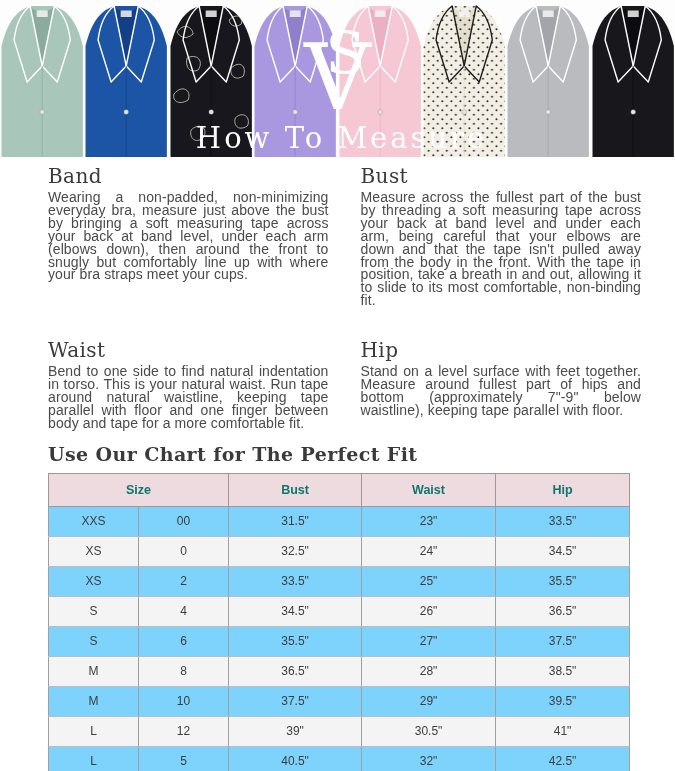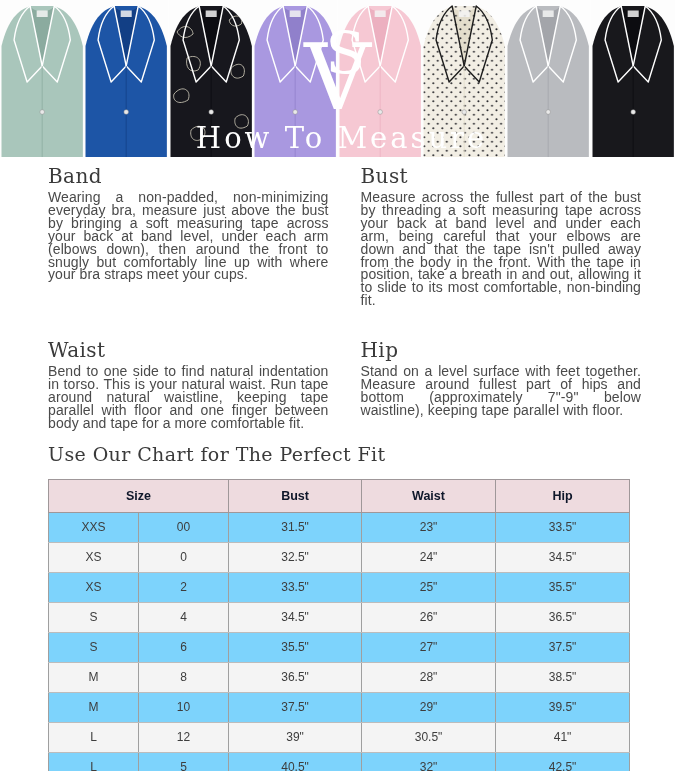--- a/index.html
+++ b/index.html
@@ -23,25 +23,25 @@
 
   
   main{padding:8px 34px 0 48px;}
   .measure-grid{display:grid;grid-template-columns:1fr 1fr;column-gap:10px;row-gap:8px;gap:32px;}
   .sec-heading{font-family:"DejaVu Serif",serif;font-weight:400;font-size:20px;line-height:22px;
           letter-spacing:.4px;color:#3a3a3a;margin:0 0 4px;}
   .sec-body{margin:0;font-size:14px;line-height:12.9px;letter-spacing:.1px;color:#4a4a4a;
           text-align:justify;}
 
   
-  .chart-heading{font-family:"DejaVu Serif",serif;font-weight:400;font-size:19px;line-height:24px;
-          letter-spacing:.4px;color:#3a3a3a;margin:12px 0 13px;}
+  .chart-heading{font-family:"DejaVu Serif",serif;font-weight:700;font-size:19px;line-height:24px;
+          letter-spacing:.4px;color:#3a3a3a;margin:12px 0 7px;}
   table.size-chart{border-collapse:collapse;table-layout:fixed;width:581px;
           border:1.5px solid #8d8d8d;font-size:12px;color:#3d3d3d;}
-  .size-chart th{background:#eedbdf;font-weight:700;font-size:12.5px;color:#0f172a;
+  .size-chart th{background:#eedbdf;font-weight:700;font-size:12.5px;color:#0f766e;
           height:30px;border:1px solid #9f9799;text-align:center;}
   .size-chart td{height:27px;text-align:center;background:#7dd3fc;
           border-top:1px solid #bcbcbc;border-bottom:1px solid #bcbcbc;
           border-left:1px solid #9f9f9f;border-right:1px solid #9f9f9f;}
   .size-chart tr.alt td{background:#f4f4f4;}
 </style>
 </head>
 <body>
 
 <div class="page">

